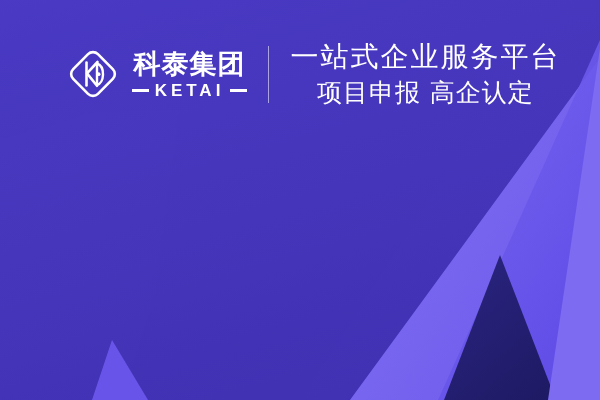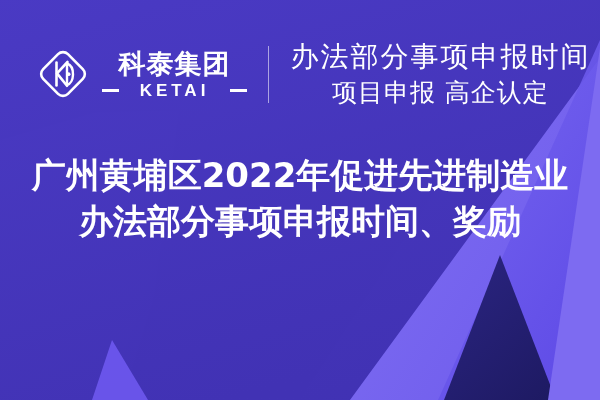--- a/index.html
+++ b/index.html
@@ -67,21 +67,21 @@
     font-size: 27px;
     font-weight: 700;
     letter-spacing: 1px;
     white-space: nowrap;
     font-family: "DejaVu Sans", "Liberation Sans", sans-serif;
   }
   .brand-en-row {
     display: flex;
     align-items: center;
     justify-content: center;
-    gap: 21px;
+    gap: 6px;
     margin-top: 5px;
     width: 100%;
   }
   .brand-rule {
     display: block;
     width: 17px;
     height: 3px;
     background: #ffffff;
     flex: 0 0 17px;
   }
@@ -221,23 +221,19 @@
           <i class="brand-rule"></i>
           <span class="brand-en">KETAI</span>
           <i class="brand-rule"></i>
         </span>
       </span>
     </div>
 
     <span class="divider"></span>
 
     <div class="tagline">
-      <span class="tagline-main">办法部分事项申报时间</span>
+      <span class="tagline-main">一站式企业服务平台</span>
       <span class="tagline-sub">项目申报 高企认定</span>
     </div>
   </div>
 
-  <div class="headline">
-    <span class="headline-line">广州黄埔区2022年促进先进制造业</span>
-    <span class="headline-line">办法部分事项申报时间、奖励</span>
-  </div>
 
 </div>
 
 </body></html>

